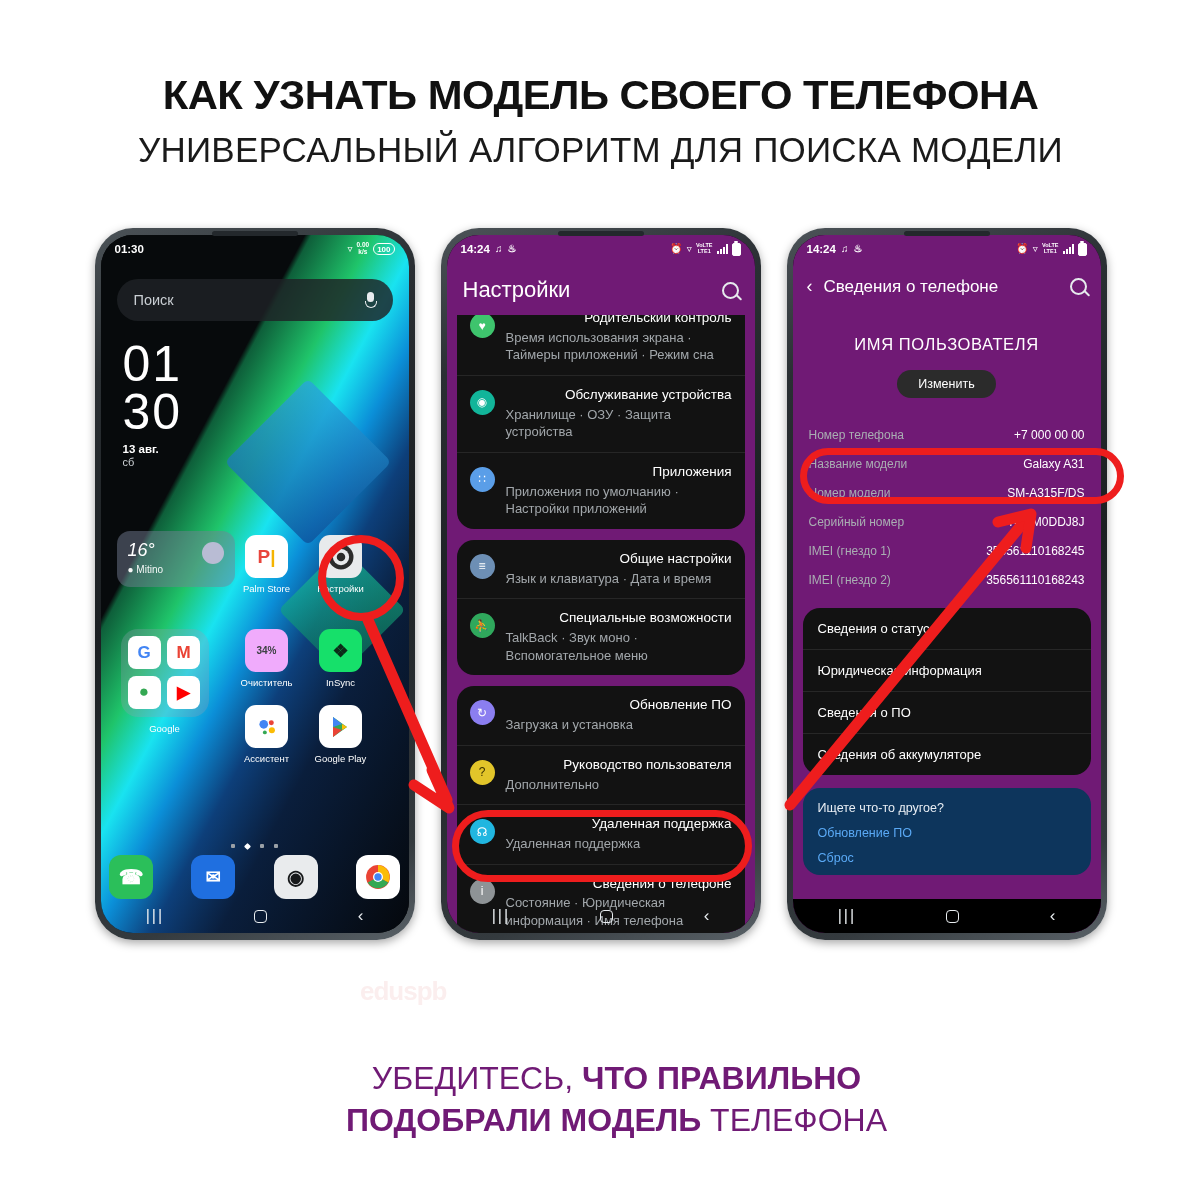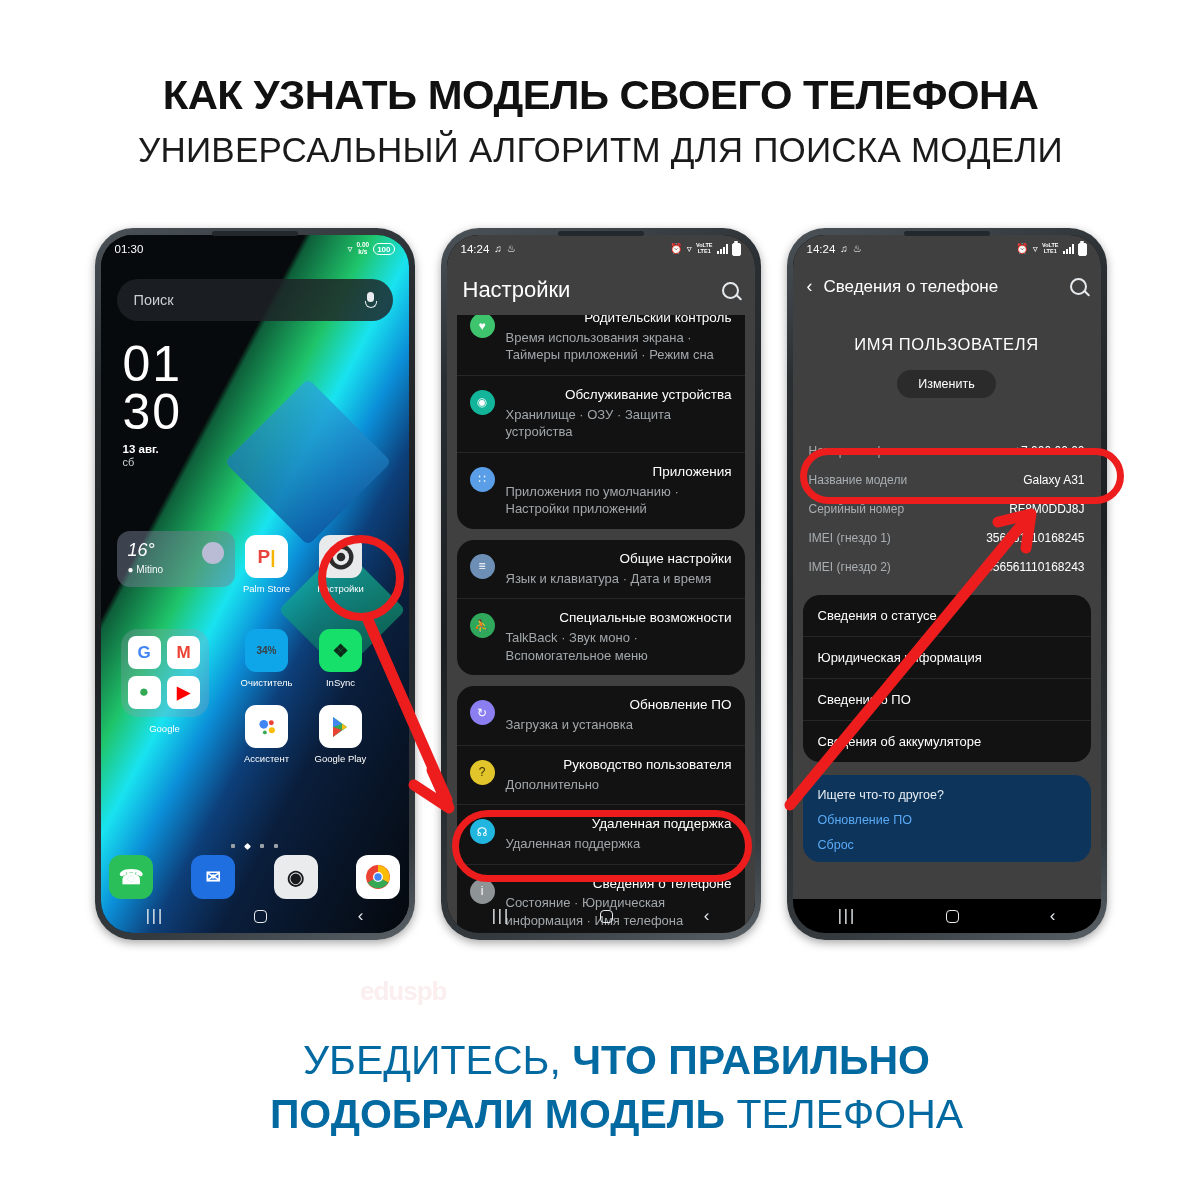--- a/index.html
+++ b/index.html
@@ -47,21 +47,21 @@
     width: 86px; height: 5px; border-radius: 3px;
     background: #23282c; z-index: 9;
   }
 
   
   .statusbar {
     height: 28px; display: flex; align-items: center;
     justify-content: space-between; padding: 0 14px;
     font-size: 11.5px; color: #fff; position: relative; z-index: 5;
   }
-  .sb-left { display: flex; align-items: center; gap: 5px; font-weight: 400; justify-content: flex-end; }
+  .sb-left { display: flex; align-items: center; gap: 5px; font-weight: 700; justify-content: flex-end; }
   .sb-right { display: flex; align-items: center; gap: 4px; }
   .ic { font-size: 10px; line-height: 1; }
   .batt-pill {
     border: 1.4px solid #fff; border-radius: 6px;
     font-size: 8px; padding: 0.5px 3px; font-weight: 700;
   }
   .netspeed { font-size: 6.5px; line-height: 1.05; text-align: center; font-weight: 700; }
   .batt-body {
     width: 9px; height: 13px; border: 1.3px solid #fff; border-radius: 2px;
     position: relative; background: #fff;
@@ -176,21 +176,21 @@
   .navbar {
     position: absolute; bottom: 0; left: 0; width: 100%; height: 34px;
     display: flex; align-items: center; justify-content: space-around;
     color: #e9edf0; z-index: 6; background: transparent;
   }
   .nav-recents { letter-spacing: 2px; font-size: 16px; }
   .nav-home { width: 13px; height: 13px; border: 1.7px solid #e9edf0; border-radius: 4px; }
   .nav-back { font-size: 17px; }
 
   
-  .set-screen { position: absolute; inset: 0; background: #404040; display:flex; flex-direction:column; }
+  .set-screen { position: absolute; inset: 0; background: #701a75; display:flex; flex-direction:column; }
   .set-header {
     padding: 14px 16px 12px; display: flex; align-items: center;
     justify-content: space-between;
   }
   .set-title { font-size: 22px; color: #fff; font-weight: 500; }
   .srch {
     width: 17px; height: 17px; border: 2px solid #e6eaed; border-radius: 50%;
     position: relative;
   }
   .srch::after {
@@ -217,21 +217,21 @@
   .about-header {
     padding: 13px 14px 10px; display: flex; align-items: center; gap: 11px;
   }
   .back-chev { color: #fff; font-size: 18px; }
   .about-title { font-size: 17px; color: #fff; font-weight: 500; flex: 1; }
   .user-name {
     text-align: center; color: #fff; font-size: 16.5px; letter-spacing: .6px;
     margin-top: 28px;
   }
   .edit-btn {
-    display: block; margin: 16px auto 16px; background: #2b2b2b; color: #fff;
+    display: block; margin: 16px auto 0; background: #2b2b2b; color: #fff;
     border: none; font-size: 12.5px; padding: 7px 21px; border-radius: 16px;
     font-family: inherit; font-weight: 500;
   }
   .info-table { margin-top: 22px; padding: 0 16px; }
   .info-row {
     display: flex; justify-content: space-between; align-items: center;
     padding: 7.5px 0; font-size: 12px;
   }
   .info-k { color: #a9aeb2; }
   .info-v { color: #fff; font-weight: 500; }
@@ -256,21 +256,21 @@
   }
   .red-oval {
     position: absolute; border: 7px solid #ee1d1d; border-radius: 40px;
   }
 
   
   .footer {
     position: absolute; bottom: 58px; left: 0; width: 100%; text-align: center;
     line-height: 1.33;
   }
-  .footer-line { font-size: 41px; color: #0369a1; padding-left: 32px; }
+  .footer-line { font-size: 32px; color: #701a75; padding-left: 32px; }
   .fw-bold { font-weight: 700; }
   .watermark {
     position: absolute; left: 360px; top: 976px;
     font-size: 26px; font-weight: 700; color: #fbeeee; letter-spacing: -1px;
   }
 </style>
 </head>
 <body>
 
 <div class="header">
@@ -351,21 +351,21 @@
             <span style="color:#34a853;">●</span>
           </div>
         <div class="mini">
             <span style="color:#ff0000;">▶</span>
           </div>
       </div>
       <div class="folder-lbl" style="left:20px; top:488px;">Google</div>
 
       <div class="app-row" style="left:140px; top:394px;">
         <div class="app">
-          <div class="app-ic" style="background:#0ea5e9;">
+          <div class="app-ic" style="background:#f0abfc;">
             <span style="color:#3c4043;font-size:10px;font-weight:700;">34%</span>
           </div>
           <div class="app-lbl">Очиститель</div>
         </div>
         <div class="app">
           <div class="app-ic" style="background:#16e06a;">
             <span style="color:#0b2b18;font-size:18px;">❖</span>
           </div>
           <div class="app-lbl">InSync</div>
         </div>
@@ -583,20 +583,24 @@
         <button class="edit-btn">Изменить</button>
 
         <div class="info-table">
           <div class="info-row">
             <span class="info-k">Номер телефона</span>
             <span class="info-v">+7 000 00 00</span>
           </div>
           <div class="info-row">
             <span class="info-k">Название модели</span>
             <span class="info-v">Galaxy A31</span>
+          </div>
+          <div class="info-row">
+            <span class="info-k">Номер модели</span>
+            <span class="info-v">SM-A315F/DS</span>
           </div>
           <div class="info-row">
             <span class="info-k">Серийный номер</span>
             <span class="info-v">RF8M0DDJ8J</span>
           </div>
           <div class="info-row">
             <span class="info-k">IMEI (гнездо 1)</span>
             <span class="info-v">356561110168245</span>
           </div>
           <div class="info-row">

